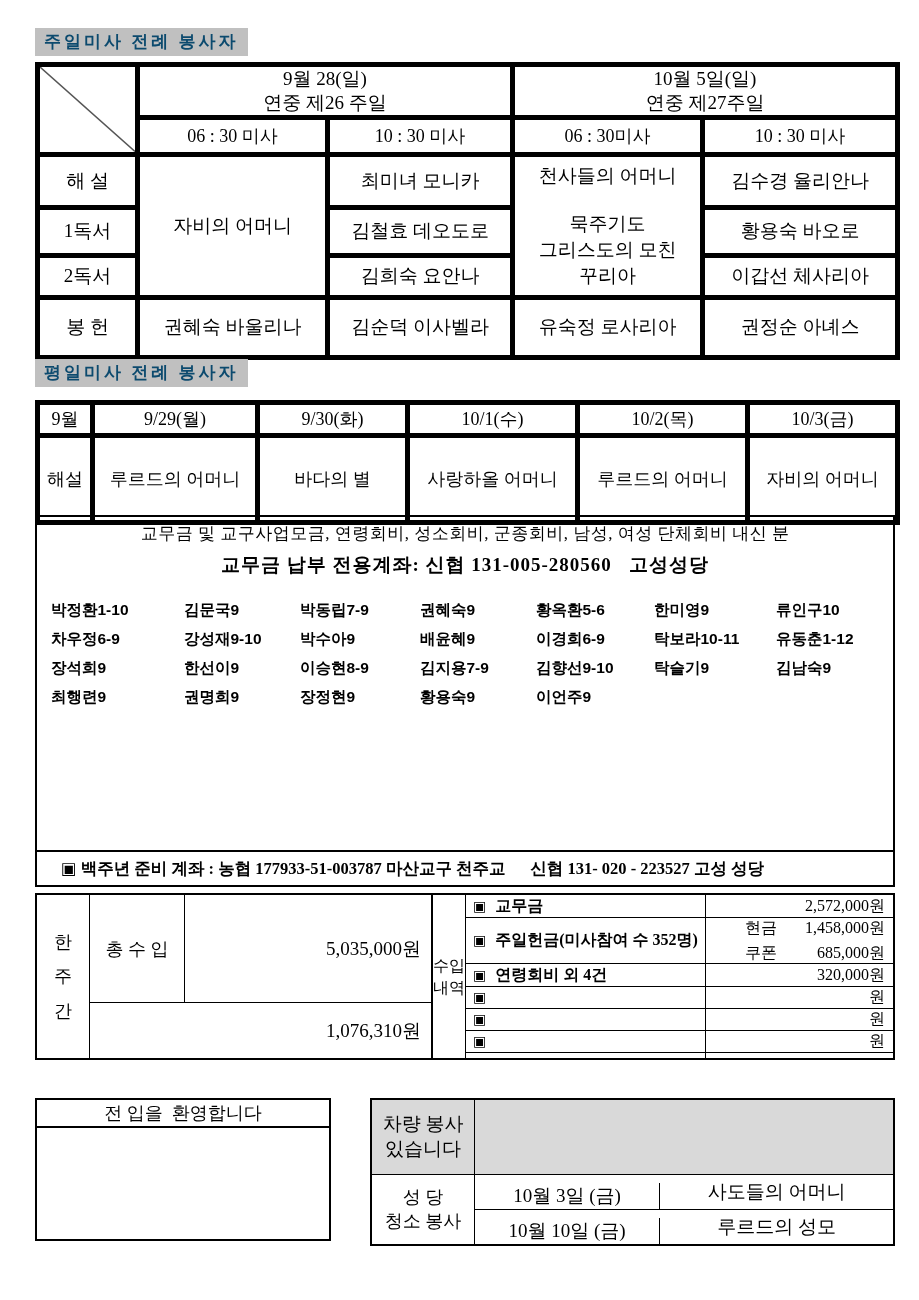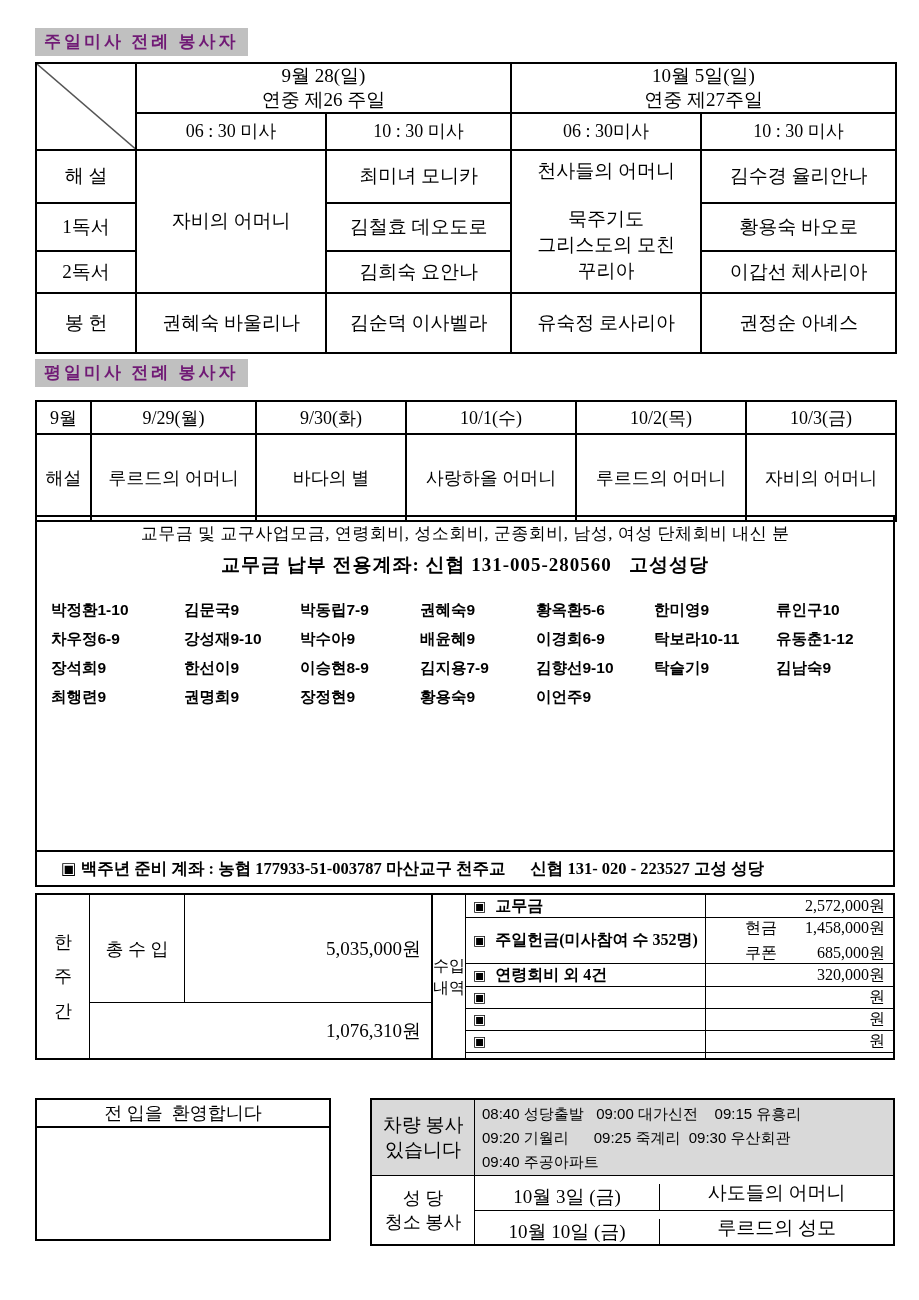--- a/index.html
+++ b/index.html
@@ -1,26 +1,26 @@
 <!DOCTYPE html>
 <html><head>
 <meta charset="utf-8">
 <style>
   * { margin:0; padding:0; box-sizing:border-box; }
   html,body { width:919px; height:1300px; background:#ffffff; color:#000;
     font-family:"Liberation Serif","DejaVu Serif",serif; }
   .page { position:relative; width:919px; height:1300px; overflow:hidden; }
 
-  .sec-title { position:absolute; left:35px; background:#c0c0c0; color:#701a75;
+  .sec-title { position:absolute; left:35px; background:#c0c0c0; color:#0c4a6e;
     font-weight:bold; font-size:17px; line-height:1.2; padding:4px 9px; letter-spacing:3px; }
   #title-sunday { top:28px; }
   #title-weekday { top:359px; }
 
   table { border-collapse:collapse; table-layout:fixed; }
-  td { border:2px solid #000000; text-align:center; vertical-align:middle; overflow:hidden; }
+  td { border:5px solid #000000; text-align:center; vertical-align:middle; overflow:hidden; }
 
   .t1 { position:absolute; left:35px; top:62px; width:860px; border:2px solid #000; }
   .t1 td { font-size:19px; }
   .t1 .hdr { font-size:19px; line-height:1.25; }
   .t1 .time { font-size:18px; }
   .corner { position:relative; }
   .corner svg { position:absolute; inset:0; width:100%; height:100%; }
 
   .t2 { position:absolute; left:35px; top:384px; width:860px; border:2px solid #000;margin-top:16px; }
   .t2 td { font-size:18px; }
@@ -293,23 +293,20 @@
   </div>
 
   <div class="welcome">
     <div class="welcome-hdr pre">전 입을  환영합니다</div>
   </div>
 
   <div class="service">
     <div class="s-row1">
       <div class="s-vlabel pre">차량 봉사
 있습니다</div>
-      <div class="s-sched pre">08:40 성당출발   09:00 대가신전    09:15 유흥리
-09:20 기월리      09:25 죽계리  09:30 우산회관
-09:40 주공아파트</div>
     </div>
     <div class="s-row2">
       <div class="s-clabel pre">성 당
 청소 봉사</div>
       <div class="s-clean">
         <div class="s-crow">
           <div class="s-date">10월 3일 (금)</div>
           <div class="s-group">사도들의 어머니</div>
         </div>
         <div class="s-crow">

